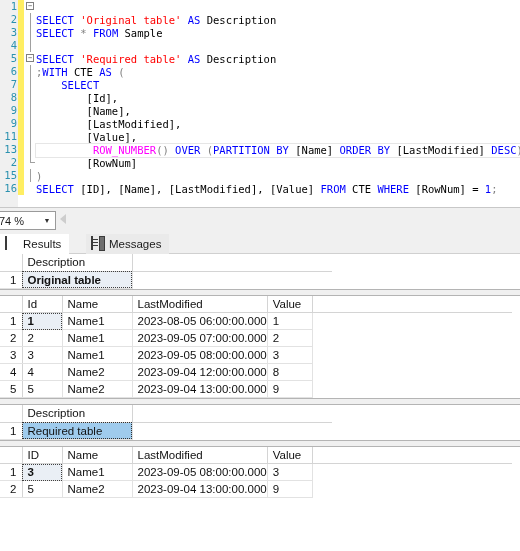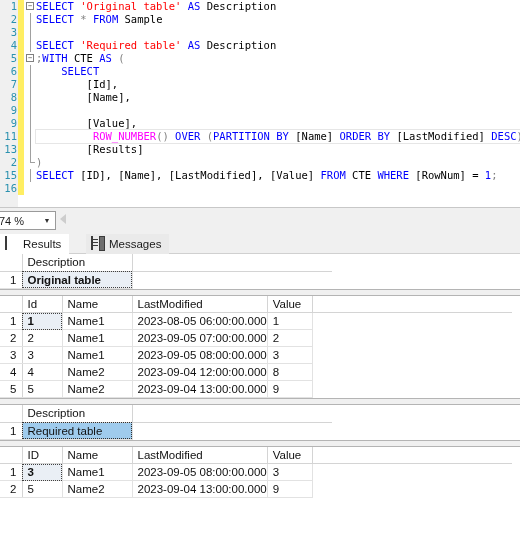--- a/index.html
+++ b/index.html
@@ -77,21 +77,21 @@
   }
   .fold-vline.end { height: 7px; }
   .fold-hline {
     position: absolute;
     left: 5px; top: 6px;
     width: 5px; height: 1px;
     background: #a0a0a0;
   }
   .code-text {
     position: absolute;
-    left: 36px; top: 0;
+    left: 36px; top: 14px;
     height: 13px;
     padding-right: 4px;
     text-align: center;
   }
   .k  { color: #0000ff; }  
   .s  { color: #ff0000; }  
   .fn { color: #ff00ff; }  
   .p  { color: #808080; }  
   .n  { color: #000000; }  
 
@@ -261,24 +261,24 @@
   <div class="ln-gutter-bg"></div>
   <div id="code-lines">
       <div class="code-line"><div class="changebar"></div><div class="lineno">1</div><div class="fold-col"><div class="fold-box">−</div></div><div class="code-text"><span class="k">SELECT </span><span class="s">'Original table'</span><span class="n"> </span><span class="k">AS</span><span class="n"> Description</span></div></div>
       <div class="code-line"><div class="changebar"></div><div class="lineno">2</div><div class="fold-col"><div class="fold-vline"></div></div><div class="code-text"><span class="k">SELECT </span><span class="p">* </span><span class="k">FROM</span><span class="n"> Sample</span></div></div>
       <div class="code-line"><div class="changebar"></div><div class="lineno">3</div><div class="fold-col"><div class="fold-vline"></div></div><div class="code-text"></div></div>
       <div class="code-line"><div class="changebar"></div><div class="lineno">4</div><div class="fold-col"><div class="fold-vline"></div></div><div class="code-text"><span class="k">SELECT </span><span class="s">'Required table'</span><span class="n"> </span><span class="k">AS</span><span class="n"> Description</span></div></div>
       <div class="code-line"><div class="changebar"></div><div class="lineno">5</div><div class="fold-col"><div class="fold-box">−</div></div><div class="code-text"><span class="p">;</span><span class="k">WITH</span><span class="n"> CTE </span><span class="k">AS</span><span class="p"> (</span></div></div>
       <div class="code-line"><div class="changebar"></div><div class="lineno">6</div><div class="fold-col"><div class="fold-vline"></div></div><div class="code-text"><span class="n">    </span><span class="k">SELECT</span></div></div>
       <div class="code-line"><div class="changebar"></div><div class="lineno">7</div><div class="fold-col"><div class="fold-vline"></div></div><div class="code-text"><span class="n">        [Id],</span></div></div>
       <div class="code-line"><div class="changebar"></div><div class="lineno">8</div><div class="fold-col"><div class="fold-vline"></div></div><div class="code-text"><span class="n">        [Name],</span></div></div>
-      <div class="code-line"><div class="changebar"></div><div class="lineno">9</div><div class="fold-col"><div class="fold-vline"></div></div></div>
+      <div class="code-line"><div class="changebar"></div><div class="lineno">9</div><div class="fold-col"><div class="fold-vline"></div></div><div class="code-text"><span class="n">        [LastModified],</span></div></div>
       <div class="code-line"><div class="changebar"></div><div class="lineno">9</div><div class="fold-col"><div class="fold-vline"></div></div><div class="code-text"><span class="n">        [Value],</span></div></div>
       <div class="code-line hl"><div class="changebar"></div><div class="lineno">11</div><div class="fold-col"><div class="fold-vline"></div></div><div class="code-text"><span class="n">         </span><span class="fn">ROW_NUMBER</span><span class="p">() </span><span class="k">OVER</span><span class="p"> (</span><span class="k">PARTITION</span><span class="n"> </span><span class="k">BY</span><span class="n"> [Name] </span><span class="k">ORDER</span><span class="n"> </span><span class="k">BY</span><span class="n"> [LastModified] </span><span class="k">DESC</span><span class="p">) </span></div></div>
-      <div class="code-line"><div class="changebar"></div><div class="lineno">13</div><div class="fold-col"><div class="fold-vline"></div></div><div class="code-text"><span class="n">        [Results]</span></div></div>
+      <div class="code-line"><div class="changebar"></div><div class="lineno">13</div><div class="fold-col"><div class="fold-vline"></div></div><div class="code-text"><span class="n">        [RowNum]</span></div></div>
       <div class="code-line"><div class="changebar"></div><div class="lineno">2</div><div class="fold-col"><div class="fold-vline end"></div><div class="fold-hline"></div></div><div class="code-text"><span class="p">)</span></div></div>
       <div class="code-line"><div class="changebar"></div><div class="lineno">15</div><div class="fold-col"><div class="fold-vline"></div></div><div class="code-text"><span class="k">SELECT</span><span class="n"> [ID], [Name], [LastModified], [Value] </span><span class="k">FROM</span><span class="n"> CTE </span><span class="k">WHERE</span><span class="n"> [RowNum] = </span><span class="k">1</span><span class="p">;</span></div></div>
       <div class="code-line"><div class="changebar"></div><div class="lineno">16</div><div class="fold-col"></div><div class="code-text"></div></div>
     </div>
 </div>
 
 <div id="status-bar">
   <div id="zoom-combo">
     <span id="zoom-value">74 %</span>
     <span id="zoom-arrow">▼</span>

